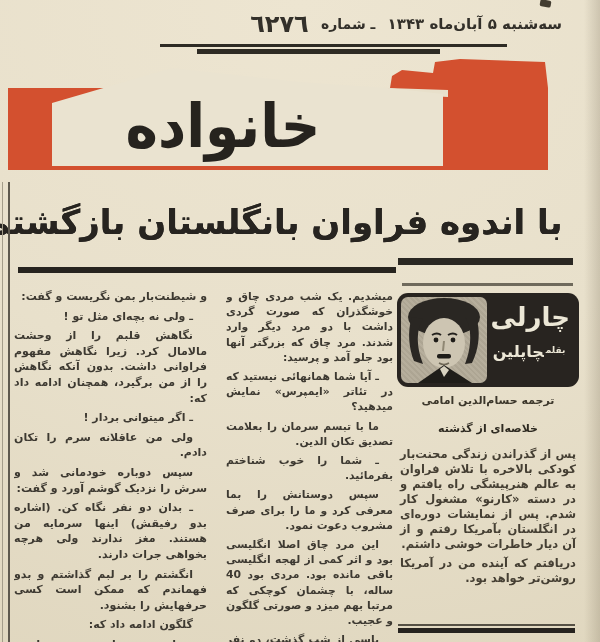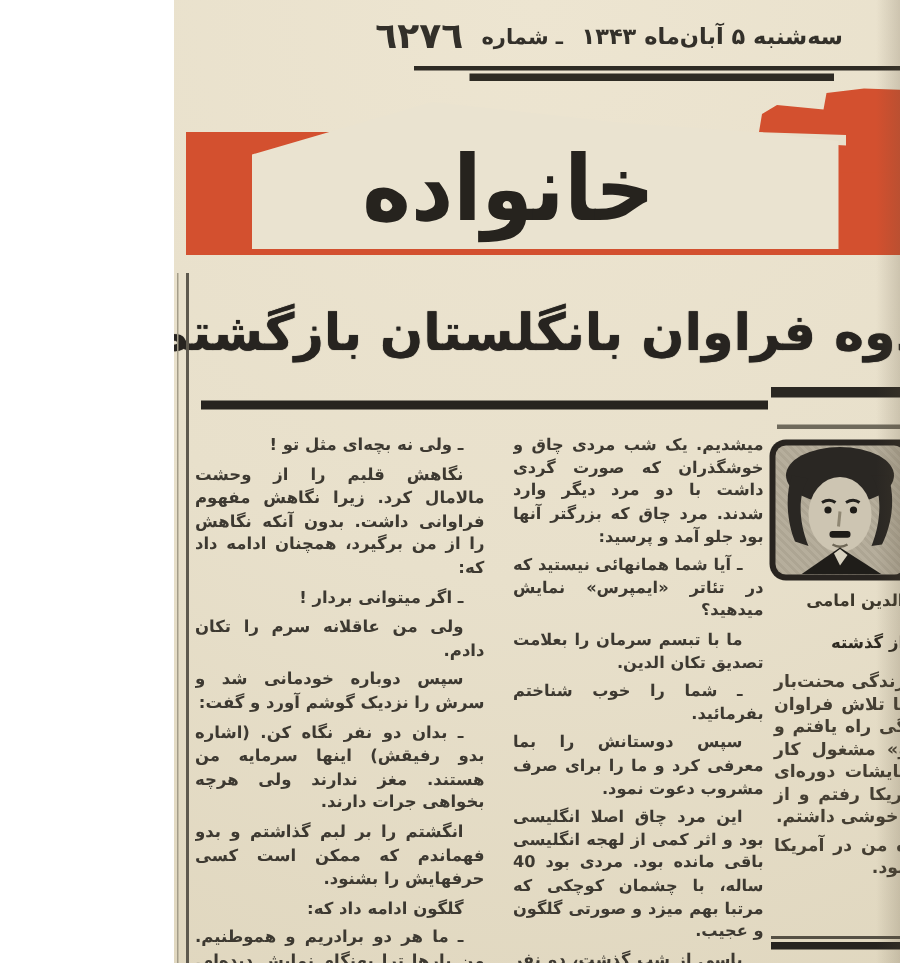--- a/index.html
+++ b/index.html
@@ -1,20 +1,20 @@
 <!DOCTYPE html>
 <html lang="fa" dir="rtl"><head>
 <meta charset="utf-8">
 <style>
   * { margin:0; padding:0; box-sizing:border-box; }
   html,body { width:600px; height:642px; overflow:hidden; }
   body { font-family:"DejaVu Sans", sans-serif; }
 
   .page {
-    position:relative; width:484px; height:642px; overflow:hidden;
+    position:relative; width:600px; height:642px; overflow:hidden;
     background: radial-gradient(140% 110% at 50% 0%, #ede5d1 0%, #e8e0cb 55%, #e0d7bf 100%);
     color:#3b3730;
     margin-left:34px;
   }
   .edge-shadow {
     position:absolute; right:0; top:0; width:16px; height:100%;
     background:linear-gradient(to left, rgba(90,78,56,.20), rgba(90,78,56,0));
     pointer-events:none;
   }
   .ink-speck { position:absolute; left:540px; top:0; width:11px; height:7px;
@@ -121,20 +121,21 @@
 
   <h1 class="headline">با اندوه فراوان بانگلستان بازگشتم</h1>
   <div class="rule headline-rule"></div>
   <div class="rule sb-top-rule"></div>
   <div class="rule sb-top-rule2"></div>
 
   <div class="v1"></div>
   <div class="v2"></div>
 
   <div class="col col-left">
+    <p class="noindent">و شیطنت‌بار بمن نگریست و گفت:</p>
     <p>ـ ولی نه بچه‌ای مثل تو !</p>
     <p>نگاهش قلبم را از وحشت مالامال کرد. زیرا نگاهش مفهوم فراوانی داشت. بدون آنکه نگاهش را از من برگیرد، همچنان ادامه داد که:</p>
     <p>ـ اگر میتوانی بردار !</p>
     <p>ولی من عاقلانه سرم را تکان دادم.</p>
     <p>سپس دوباره خودمانی شد و سرش را نزدیک گوشم آورد و گفت:</p>
     <p>ـ بدان دو نفر نگاه کن. (اشاره بدو رفیقش) اینها سرمایه من هستند. مغز ندارند ولی هرچه بخواهی جرات دارند.</p>
     <p>انگشتم را بر لبم گذاشتم و بدو فهماندم که ممکن است کسی حرفهایش را بشنود.</p>
     <p>گلگون ادامه داد که:</p>
     <p>ـ ما هر دو برادریم و هموطنیم. من بارها ترا بهنگام نمایش دیده‌ام. کاری سخت و دشوار است.</p>
   </div>

